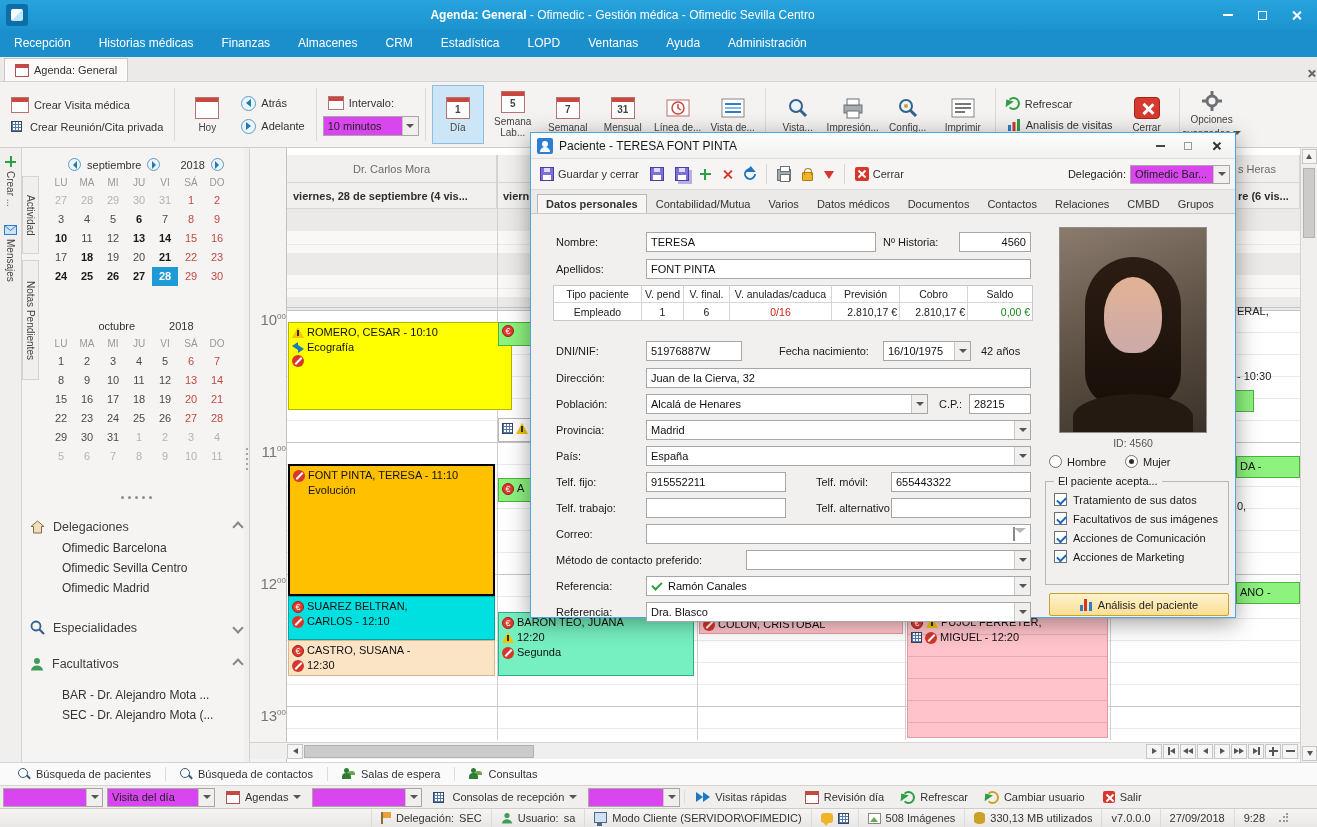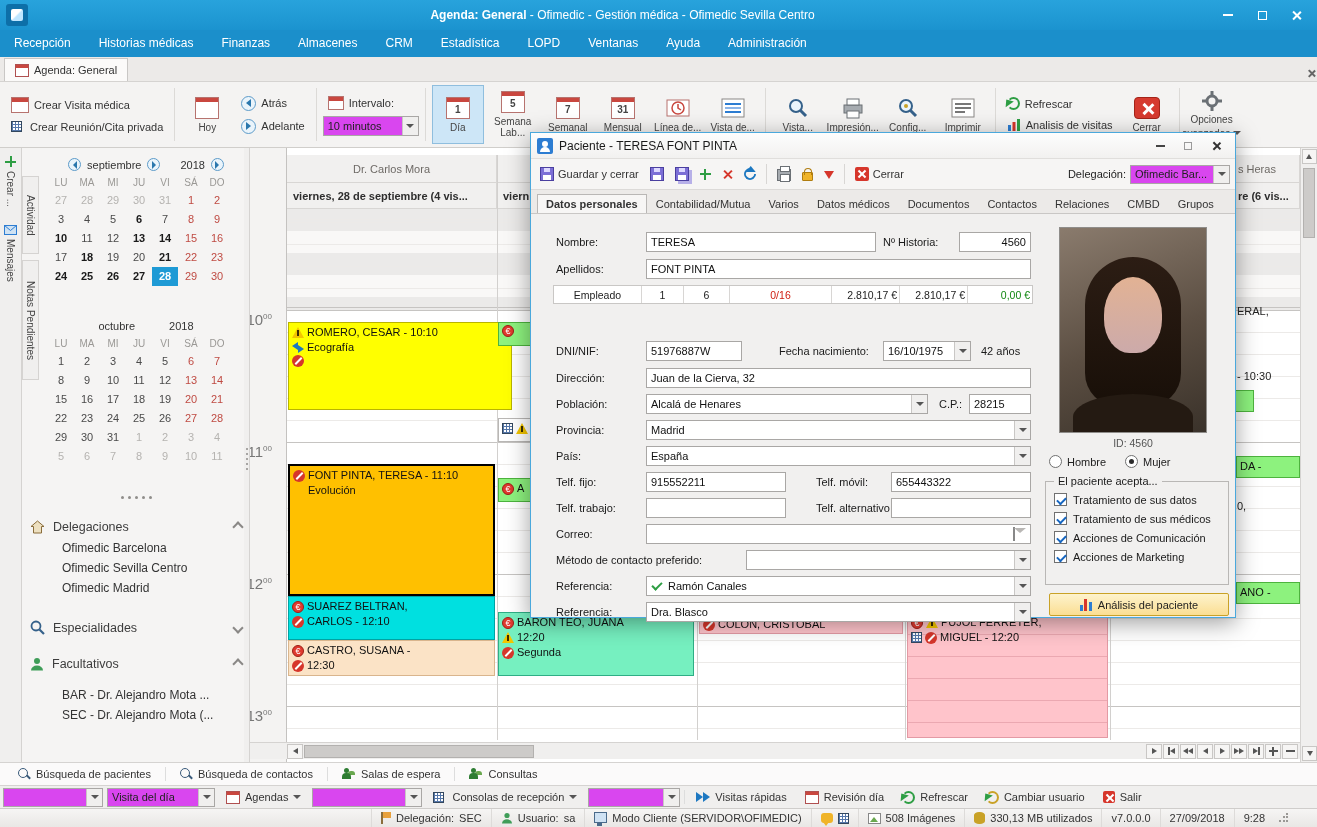--- a/index.html
+++ b/index.html
@@ -79,21 +79,21 @@
   .chev.down{transform:rotate(-45deg)}
   .sect-item{padding:3px 8px 3px 40px;font-size:12px;color:#333;white-space:nowrap;overflow:hidden}
   .splitter{left:244px;top:148px;width:6px;height:614px;background:#f0efee;border-right:1px solid #d5d3d1}
   .vdots{position:absolute;left:2px;top:300px;width:2px;height:2px;border-radius:50%;background:#8f8d8a;box-shadow:0 5px 0 #8f8d8a,0 10px 0 #8f8d8a,0 15px 0 #8f8d8a,0 20px 0 #8f8d8a}
 
   
   .schedule{left:250px;top:148px;width:1050px;height:614px;background:#fff;overflow:hidden}
   .hdr{position:absolute;background:#f1f0ef;border-bottom:1px solid #d8d6d4;border-right:1px solid #d8d6d4;display:flex;align-items:center;justify-content:center;color:#6e6a66;font-size:11px;overflow:hidden;white-space:nowrap}
   .hdr.date{color:#2e2e2e;font-weight:bold;justify-content:flex-start;padding-left:6px}
   .gutter{position:absolute;left:0;top:0;width:37px;height:614px;background:#f4f3f2;border-right:1px solid #c4c2c0}
-  .hourlab{position:absolute;right:14px;color:#777;line-height:1}
+  .hourlab{position:absolute;right:0;color:#777;line-height:1}
   .hourlab .h{font-size:15px}
   .hourlab .m{font-size:8px;vertical-align:6px}
   .gridlines{position:absolute;left:37px;top:61px;width:1013px;height:531px;
     background-image:repeating-linear-gradient(180deg,#c6c4c2 0 1px,transparent 1px 132px),repeating-linear-gradient(180deg,#eceae8 0 1px,transparent 1px 22px);
     background-position:0 101px,0 13px}
   .stripes{position:absolute;left:37px;top:61px;width:1013px;height:101px;background:repeating-linear-gradient(180deg,#ebeae9 0 22px,#f9f8f7 22px 44px)}
   .colline{position:absolute;top:7px;bottom:22px;width:1px;background:#d2d0ce}
   .appt{position:absolute;border:1px solid rgba(0,0,0,.35);font-size:11px;line-height:15px;padding:2px 3px;overflow:hidden;color:#111}
   .b-euro{display:inline-flex;width:12px;height:12px;border-radius:50%;background:#e03a2f;border:1px solid #9c1f16;color:#fff;font-size:9px;line-height:10px;align-items:center;justify-content:center;margin-right:3px;vertical-align:-2px;flex:none}
   .b-no{display:inline-block;width:12px;height:12px;border-radius:50%;background:#d6362b;position:relative;margin-right:3px;vertical-align:-2px;flex:none}
@@ -892,20 +892,29 @@
     <span class="flabel" style="left:25px;top:21px">Nombre:</span>
     <input class="finput" style="left: 115px; top: 17px; width: 230px;" value="TERESA">
     <span class="flabel" style="left:352px;top:21px">Nº Historia:</span>
     <input class="finput" style="left: 428px; top: 17px; width: 72px; text-align: right;" value="4560">
 
     <span class="flabel" style="left:25px;top:48px">Apellidos:</span>
     <input class="finput" style="left: 115px; top: 44px; width: 385px;" value="FONT PINTA">
 
     <div class="stats" style="left:22px;top:70px;width:480px">
       <div class="trow">
+        <div class="cell" style="width:88px">Tipo paciente</div>
+        <div class="cell" style="width:42px">V. pend</div>
+        <div class="cell" style="width:46px">V. final.</div>
+        <div class="cell" style="width:102px">V. anuladas/caduca</div>
+        <div class="cell" style="width:68px">Previsión</div>
+        <div class="cell" style="width:68px">Cobro</div>
+        <div class="cell" style="width:64px">Saldo</div>
+      </div>
+      <div class="trow">
         <div class="cell" style="width:88px">Empleado</div>
         <div class="cell" style="width:42px">1</div>
         <div class="cell" style="width:46px">6</div>
         <div class="cell red-t" style="width:102px">0/16</div>
         <div class="cell" style="width:68px;justify-content:flex-end">2.810,17 €</div>
         <div class="cell" style="width:68px;justify-content:flex-end">2.810,17 €</div>
         <div class="cell green-t" style="width:64px;justify-content:flex-end">0,00 €</div>
       </div>
     </div>
 
@@ -1003,21 +1012,21 @@
     </div>
     <div class="groupbox" style="left:514px;top:266px;width:184px;height:104px">
       <span class="glabel">El paciente acepta...</span>
       <div style="padding-top:8px">
         <div class="gchk-row">
             <span class="chk"></span>
             <span>Tratamiento de sus datos</span>
           </div>
         <div class="gchk-row">
             <span class="chk"></span>
-            <span>Tratamiento de sus médicos</span>
+            <span>Facultativos de sus imágenes</span>
           </div>
         <div class="gchk-row">
             <span class="chk"></span>
             <span>Acciones de Comunicación</span>
           </div>
         <div class="gchk-row">
             <span class="chk"></span>
             <span>Acciones de Marketing</span>
           </div>
       </div>

